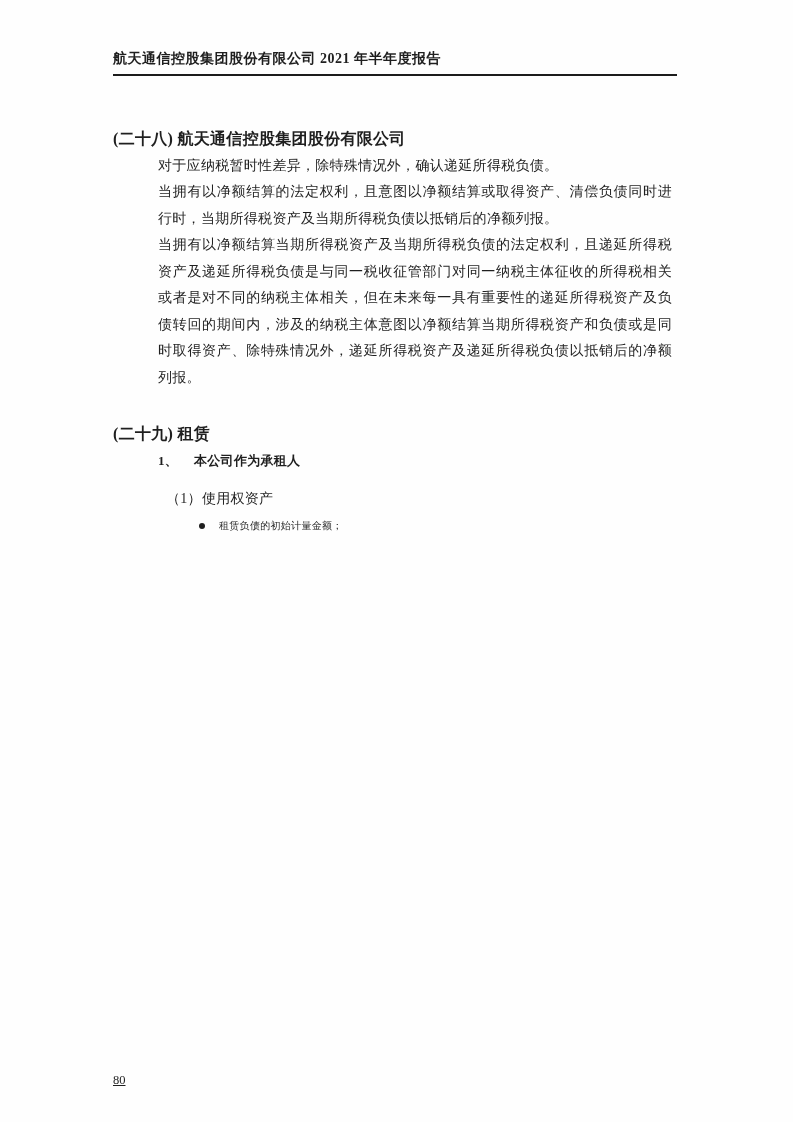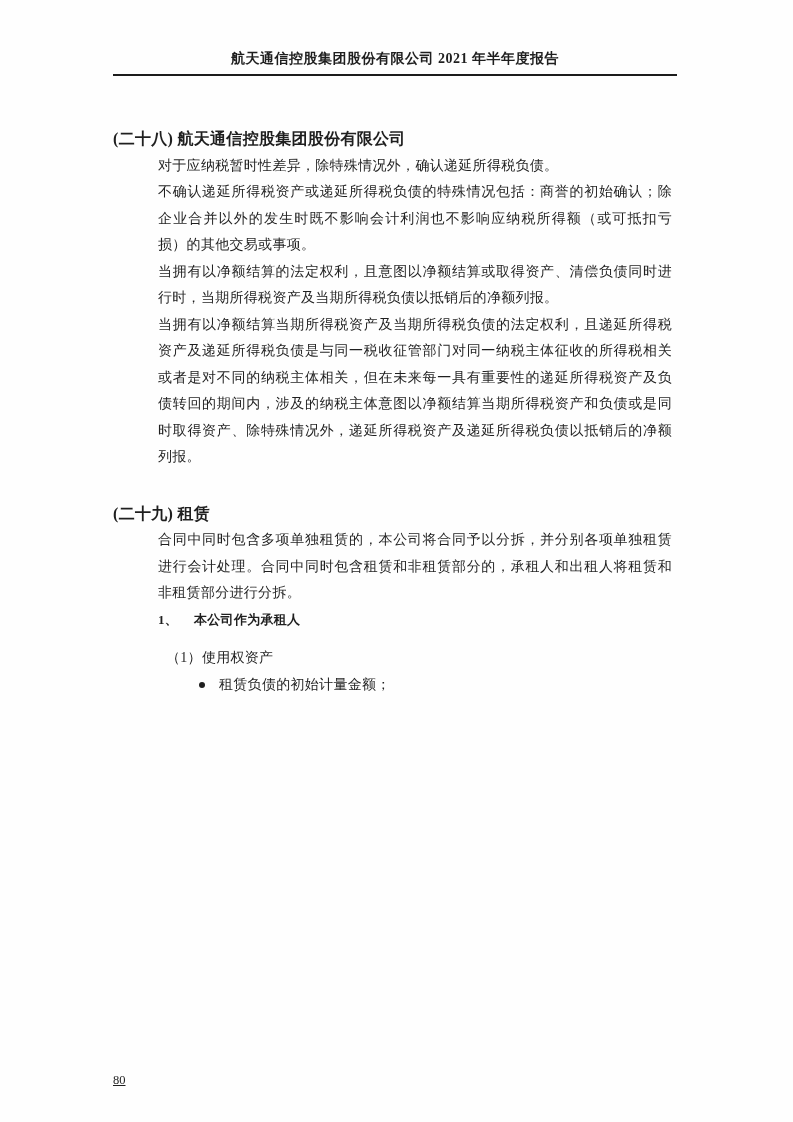--- a/index.html
+++ b/index.html
@@ -11,21 +11,21 @@
   }
   .page {
     position: relative;
     width: 793px; height: 1122px;
     background: #fefefe;
     overflow: hidden;
   }
   .header-title {
     position: absolute;
     top: 49px; left: 113px; width: 564px;
-    text-align: center;
+    text-align: left;
     font-size: 14px; font-weight: bold;
     letter-spacing: 0.5px;
     line-height: 20px;
   }
   .header-rule {
     position: absolute;
     top: 74px; left: 113px; width: 564px; height: 2px;
     background: #1c1c1c;
   }
   .content {
@@ -73,21 +73,21 @@
     font-size: 14px;
     line-height: 26.5px;
     letter-spacing: 0.3px;
     text-align: justify;
     text-justify: inter-ideograph;
   }
   .bullet-row {
     margin: 0 0 0 83px;
     width: 476px;
     display: flex;
-    font-size: 14px;
+    font-size: 10px;
     line-height: 26.5px;
     letter-spacing: 0.3px;
   }
   .bullet-dot {
     flex: 0 0 23px;
     position: relative;
   }
   .bullet-dot::after {
     content: "";
     position: absolute;
@@ -116,28 +116,26 @@
 <div class="page">
 
   <div class="header-title">航天通信控股集团股份有限公司 2021 年半年度报告</div>
   <div class="header-rule"></div>
 
   <div class="content">
 
     <section>
       <h2 class="sec-heading">(二十八) 航天通信控股集团股份有限公司</h2>
       <p class="body-para">对于应纳税暂时性差异，除特殊情况外，确认递延所得税负债。</p>
-      <p class="body-para">不确认递延所得税资产或递延所得税负债的特殊情况包括：商誉的初始确认；除企业合并以外的发生时既不影响会计利润也不影响应纳税所得额（或可抵扣亏损）的其他交易或事项。</p>
       <p class="body-para">当拥有以净额结算的法定权利，且意图以净额结算或取得资产、清偿负债同时进行时，当期所得税资产及当期所得税负债以抵销后的净额列报。</p>
       <p class="body-para">当拥有以净额结算当期所得税资产及当期所得税负债的法定权利，且递延所得税资产及递延所得税负债是与同一税收征管部门对同一纳税主体征收的所得税相关或者是对不同的纳税主体相关，但在未来每一具有重要性的递延所得税资产及负债转回的期间内，涉及的纳税主体意图以净额结算当期所得税资产和负债或是同时取得资产、除特殊情况外，递延所得税资产及递延所得税负债以抵销后的净额列报。</p>
     </section>
 
     <section class="sec-lease">
       <h2 class="sec-heading">(二十九) 租赁</h2>
-      <p class="body-para">合同中同时包含多项单独租赁的，本公司将合同予以分拆，并分别各项单独租赁进行会计处理。合同中同时包含租赁和非租赁部分的，承租人和出租人将租赁和非租赁部分进行分拆。</p>
 
       <div class="num-item">
         <span class="num">1、</span><span>本公司作为承租人</span>
       </div>
 
       <p class="sub-label">（1）使用权资产</p>
 
       <div class="bullet-row">
         <span class="bullet-dot"></span>
         <span class="bullet-text">租赁负债的初始计量金额；</span>

